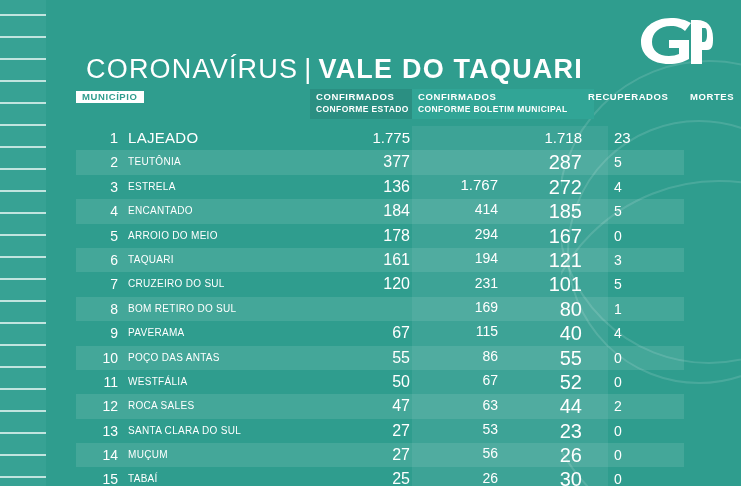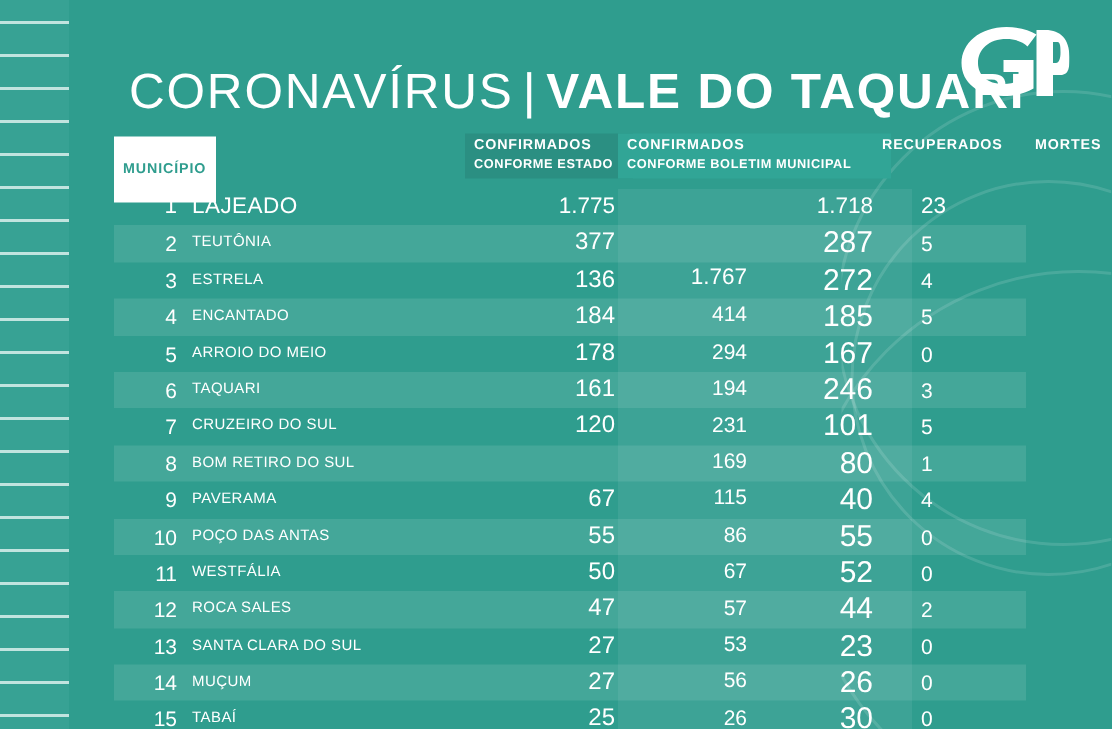--- a/index.html
+++ b/index.html
@@ -28,43 +28,43 @@
   .page{
     position:absolute;left:0;top:0;width:741px;height:486px;
   }
   
   .logo{
     position:absolute;right:28px;top:14px;width:86px;height:54px;
   }
   .logo svg{display:block;}
   
   .title{
-    position:absolute;left:86px;top:42px;
+    position:absolute;left:86px;top:54px;
     color:#ffffff;
-    font-size:33px;
+    font-size:27px;
     letter-spacing:1.2px;
     white-space:nowrap;
     text-align:right;
   }
   .title .t1{font-weight:400;}
   .title .bar{font-weight:300;padding:0 6px;}
   .title .t2{font-weight:700;}
   
   .head{
     position:absolute;left:76px;top:89px;width:608px;height:30px;
   }
   .hcell{
     position:absolute;
     color:#ffffff;
     font-size:9.5px;
     font-weight:700;
     letter-spacing:.6px;
     line-height:12px;
   }
-  .h-mun{left:0;top:2px;background:#ffffff;color:#2f9d8e;padding:16px 6px;}
+  .h-mun{left:0;top:2px;background:#ffffff;color:#2f9d8e;padding:0 6px;}
   .h-estado{left:234px;top:0;width:100px;background:#2b8f82;padding:2px 6px 4px 6px;text-align:left;}
   .h-bol{left:336px;top:0;width:170px;background:#31a596;padding:2px 6px 4px 6px;}
   .h-mortes{left:538px;top:0;background:#2b8f82;padding:2px 6px 4px 6px;}
   .h-sub{font-weight:700;font-size:8.5px;letter-spacing:.4px;display:block;}
   
   .table{
     position:absolute;left:76px;top:126px;width:608px;
   }
   .row{
     position:relative;height:24.4px;line-height:24.4px;
@@ -205,21 +205,21 @@
         <div class="c-estado">178</div>
         <div class="c-bol">231</div>
         <div class="c-rec">167</div>
         <div class="c-mortes">0</div>
       </div>
       <div class="row alt">
         <div class="c-rank">6</div>
         <div class="c-name">TAQUARI</div>
         <div class="c-estado">161</div>
         <div class="c-bol">169</div>
-        <div class="c-rec">246</div>
+        <div class="c-rec">121</div>
         <div class="c-mortes">3</div>
       </div>
       <div class="row">
         <div class="c-rank">7</div>
         <div class="c-name">CRUZEIRO DO SUL</div>
         <div class="c-estado">120</div>
         <div class="c-bol">115</div>
         <div class="c-rec">101</div>
         <div class="c-mortes">5</div>
       </div>
@@ -235,21 +235,21 @@
         <div class="c-name">PAVERAMA</div>
         <div class="c-estado">67</div>
         <div class="c-bol">67</div>
         <div class="c-rec">40</div>
         <div class="c-mortes">4</div>
       </div>
       <div class="row alt">
         <div class="c-rank">10</div>
         <div class="c-name">POÇO DAS ANTAS</div>
         <div class="c-estado">55</div>
-        <div class="c-bol">57</div>
+        <div class="c-bol">63</div>
         <div class="c-rec">55</div>
         <div class="c-mortes">0</div>
       </div>
       <div class="row">
         <div class="c-rank">11</div>
         <div class="c-name">WESTFÁLIA</div>
         <div class="c-estado">50</div>
         <div class="c-bol">53</div>
         <div class="c-rec">52</div>
         <div class="c-mortes">0</div>

